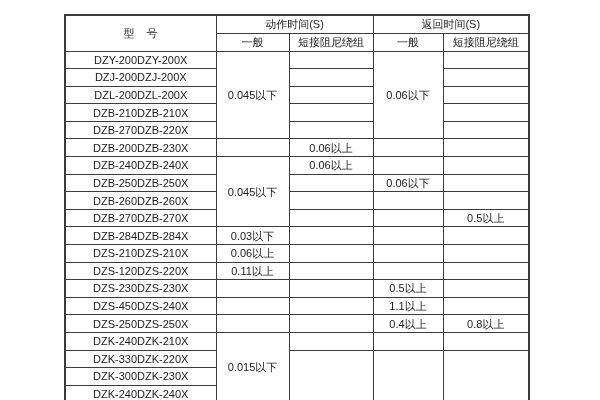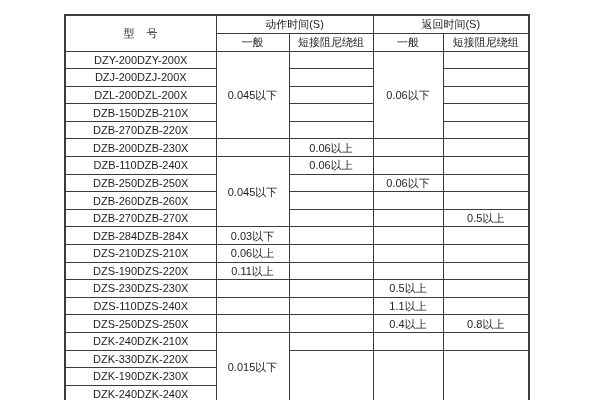--- a/index.html
+++ b/index.html
@@ -83,21 +83,21 @@
               <span>DZL-200X</span>
             </div>
           </td>
       <td></td>
       <td></td>
     </tr>
 
     <tr>
       <td>
             <div class="model-inner">
-              <span>DZB-150</span>
+              <span>DZB-210</span>
               <span>DZB-210X</span>
             </div>
           </td>
       <td></td>
       <td></td>
     </tr>
 
     <tr>
       <td>
             <div class="model-inner">
@@ -118,21 +118,21 @@
           </td>
       <td></td>
       <td>0.06以上</td>
       <td></td>
       <td></td>
     </tr>
 
     <tr>
       <td>
             <div class="model-inner">
-              <span>DZB-110</span>
+              <span>DZB-240</span>
               <span>DZB-240X</span>
             </div>
           </td>
       <td rowspan="4">0.045以下</td>
       <td>0.06以上</td>
       <td></td>
       <td></td>
     </tr>
 
     <tr>
@@ -193,21 +193,21 @@
           </td>
       <td>0.06以上</td>
       <td></td>
       <td></td>
       <td></td>
     </tr>
 
     <tr>
       <td>
             <div class="model-inner">
-              <span>DZS-190</span>
+              <span>DZS-120</span>
               <span>DZS-220X</span>
             </div>
           </td>
       <td>0.11以上</td>
       <td></td>
       <td></td>
       <td></td>
     </tr>
 
     <tr>
@@ -219,21 +219,21 @@
           </td>
       <td></td>
       <td></td>
       <td>0.5以上</td>
       <td></td>
     </tr>
 
     <tr>
       <td>
             <div class="model-inner">
-              <span>DZS-110</span>
+              <span>DZS-450</span>
               <span>DZS-240X</span>
             </div>
           </td>
       <td></td>
       <td></td>
       <td>1.1以上</td>
       <td></td>
     </tr>
 
     <tr>
@@ -270,21 +270,21 @@
             </div>
           </td>
       <td rowspan="3"></td>
       <td rowspan="3"></td>
       <td rowspan="3"></td>
     </tr>
 
     <tr>
       <td>
             <div class="model-inner">
-              <span>DZK-190</span>
+              <span>DZK-300</span>
               <span>DZK-230X</span>
             </div>
           </td>
     </tr>
 
     <tr>
       <td>
             <div class="model-inner">
               <span>DZK-240</span>
               <span>DZK-240X</span>

